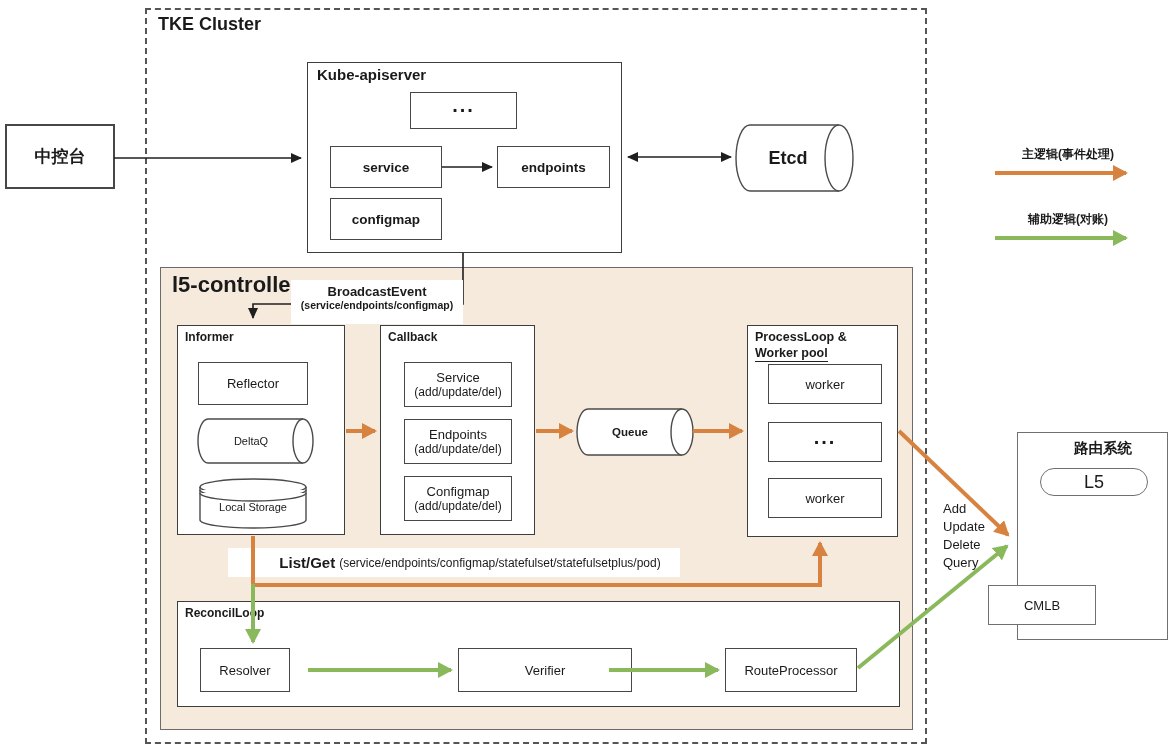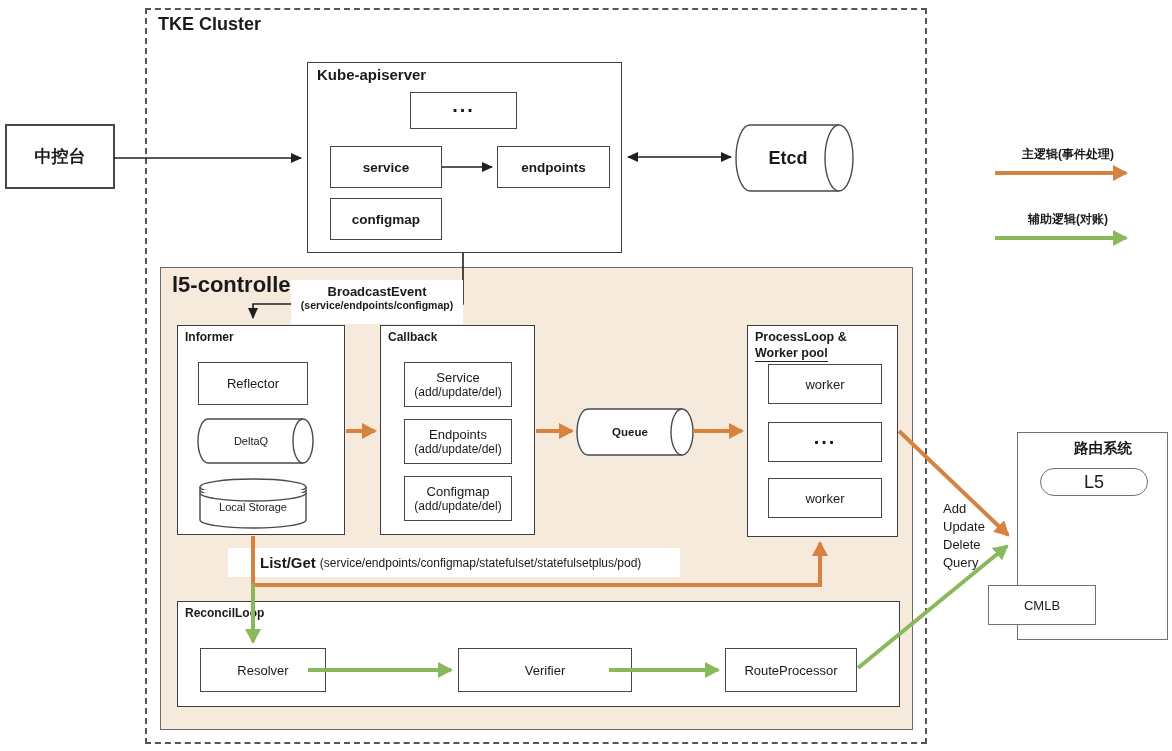--- a/index.html
+++ b/index.html
@@ -48,26 +48,26 @@
   .ploop{left:747px;top:325px;width:151px;height:212px;}
   .ploop-title{position:absolute;left:7px;top:3px;font-size:12.5px;font-weight:bold;line-height:16px;}
   .ploop-title .u{border-bottom:1.5px solid #222;display:inline-block;}
   .w-0{left:768px;top:364px;width:114px;height:40px;font-size:13px;}
   .w-1{left:768px;top:422px;width:114px;height:40px;}
   .w-2{left:768px;top:478px;width:114px;height:40px;font-size:13px;}
   
   .broadcast{left:291px;top:280px;width:172px;height:44px;background:#fff;z-index:3;text-align:center;}
   .broadcast .t{font-size:13px;font-weight:bold;margin-top:4px;}
   .broadcast .d{font-size:10.5px;font-weight:bold;}
-  .listget{left:228px;top:548px;width:452px;height:29px;background:#fff;z-index:3;display:flex;align-items:center;padding-left:32px;box-sizing:border-box;white-space:nowrap;}
+  .listget{left:228px;top:548px;width:452px;height:29px;background:#fff;z-index:3;display:flex;align-items:center;padding-left:32px;box-sizing:border-box;white-space:nowrap;justify-content:center;}
   .listget .t{font-size:15px;font-weight:bold;margin-right:4px;}
   .listget .d{font-size:12px;}
   
   .reconcil{left:177px;top:601px;width:723px;height:106px;}
-  .b-resolver{left:200px;top:648px;width:126px;height:44px;font-size:13px;}
+  .b-resolver{left:200px;top:648px;width:90px;height:44px;font-size:13px;}
   .b-verifier{left:458px;top:648px;width:174px;height:44px;font-size:13px;}
   .b-routeproc{left:725px;top:648px;width:132px;height:44px;font-size:13px;}
   
   .routing{left:1017px;top:432px;width:151px;height:208px;border-color:#707070;}
   .routing-title{position:absolute;left:10px;top:6px;font-size:14.5px;font-weight:bold;padding-left:46px;}
   .r-0{left:1040px;top:468px;width:108px;height:28px;font-size:18px;border-color:#707070;border-radius:18px;}
   .r-1{left:1040px;top:527px;width:108px;height:40px;font-size:13px;border-color:#707070;}
   .r-2{left:988px;top:585px;width:108px;height:40px;font-size:13px;border-color:#707070;}
   
   .ops{left:943px;top:500px;z-index:3;font-size:13px;line-height:18px;}

